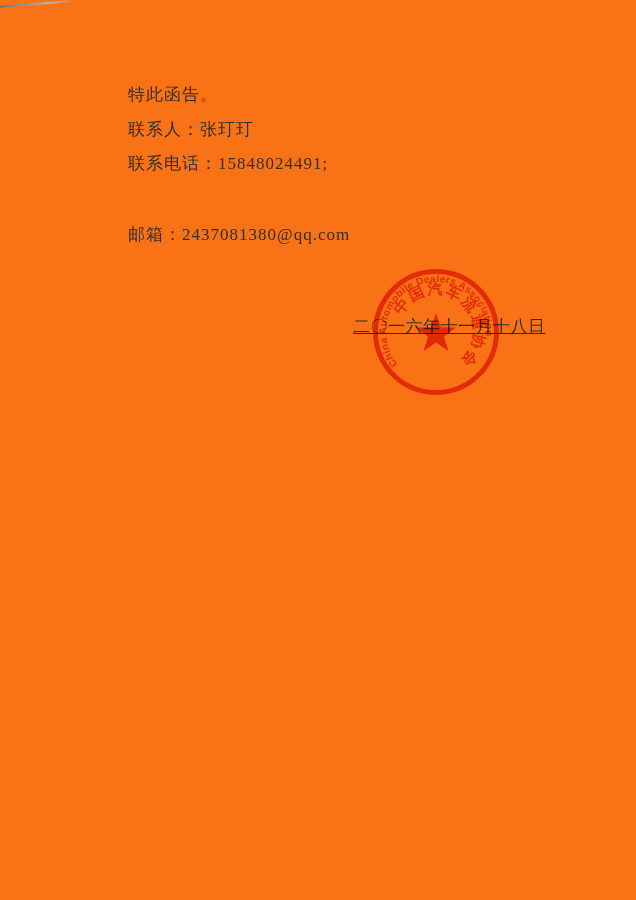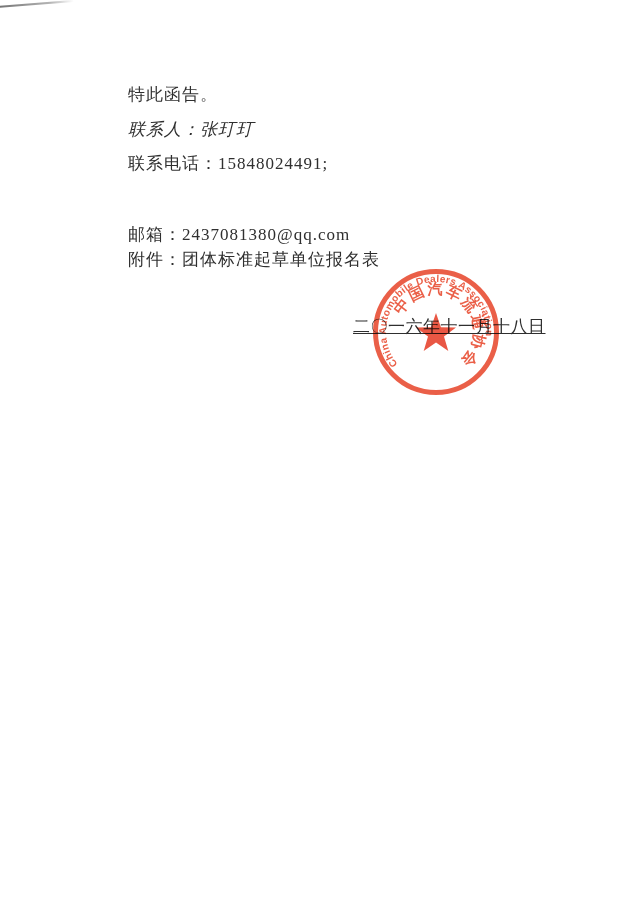--- a/index.html
+++ b/index.html
@@ -5,21 +5,21 @@
   html, body {
     margin: 0;
     padding: 0;
     background: #e9e9e9;
   }
   .page {
     position: relative;
     width: 636px;
     height: 900px;
     margin: 0 auto;
-    background: #ffffff;
+    background: #f97316;
     overflow: hidden;
     font-family: "Liberation Serif", "DejaVu Serif", serif;
     color: #2f2f2f;
   }
   .fold-line {
     position: absolute;
     left: -4px;
     top: 6px;
     width: 78px;
     height: 2px;
@@ -30,21 +30,21 @@
   .line {
     position: absolute;
     left: 128px;
     margin: 0;
     font-size: 17px;
     line-height: 22px;
     letter-spacing: 1px;
     white-space: pre;
   }
   .l-closing    { top: 84px; }
-  .l-person     { top: 119px; font-style: italic; }
+  .l-person     { top: 119px; }
   .l-phone      { top: 153px; }
   .l-email      { top: 186px; margin-top: 38px; }
   .l-attachment { top: 249px; }
   .l-date {
     position: absolute;
     left: 337px;
     top: 300px;
     margin: 16px;
     font-size: 17px;
     line-height: 22px;
@@ -89,21 +89,20 @@
   <div class="fold-line"></div>
 
   <p class="line l-closing">特此函告。</p>
 
   <p class="line l-person">联系人：张玎玎</p>
 
   <p class="line l-phone">联系电话：15848024491;</p>
 
   <p class="line l-email">邮箱：2437081380@qq.com</p>
 
-  <p class="line l-attachment">附件：团体标准起草单位报名表</p>
 
   <p class="l-date">二〇一六年十一月十八日</p>
 
   <div class="seal">
     <svg viewBox="0 0 132 132" xmlns="http://www.w3.org/2000/svg">
       <circle class="ring" cx="66" cy="66" r="60.5"></circle>
 
       <path id="engArc" class="arc-guide" d="M 27.7,98.1 A 50,50 0 1 1 104.3,98.1"></path>
       <text class="en-text">
         <textPath href="#engArc" startOffset="0">China Automobile Dealers Association</textPath>

